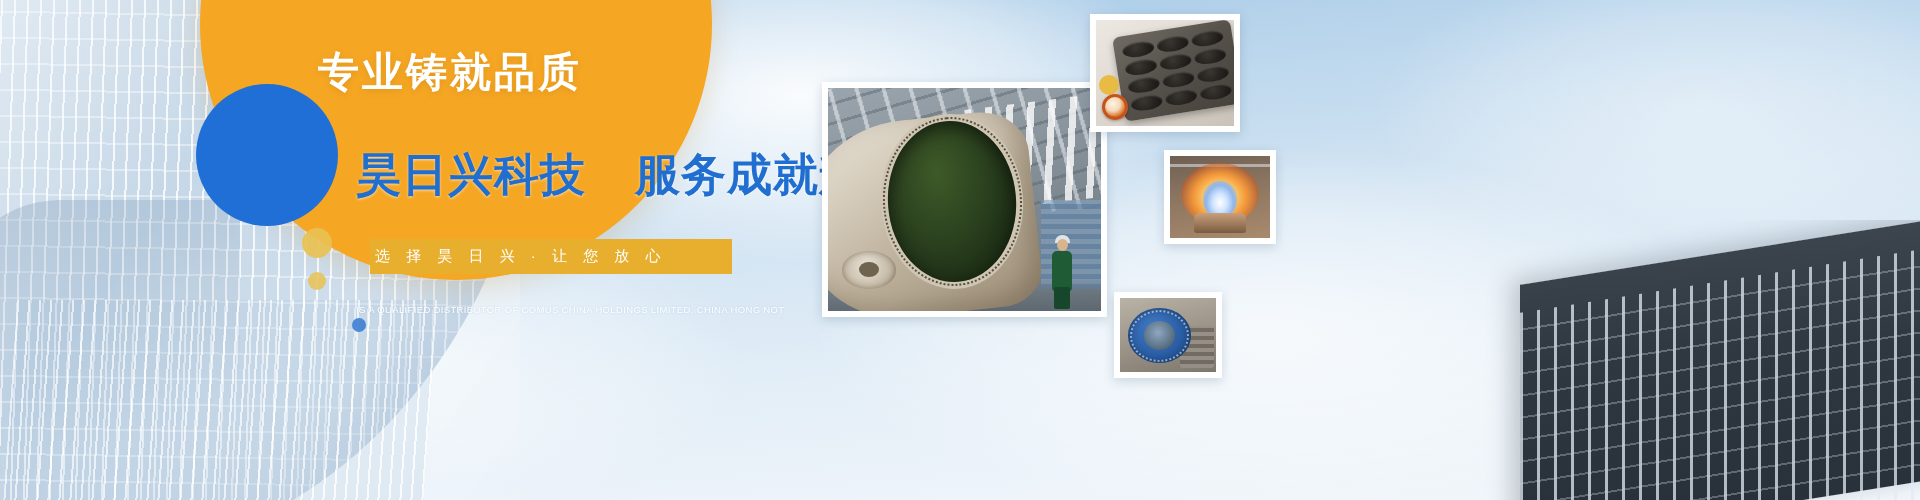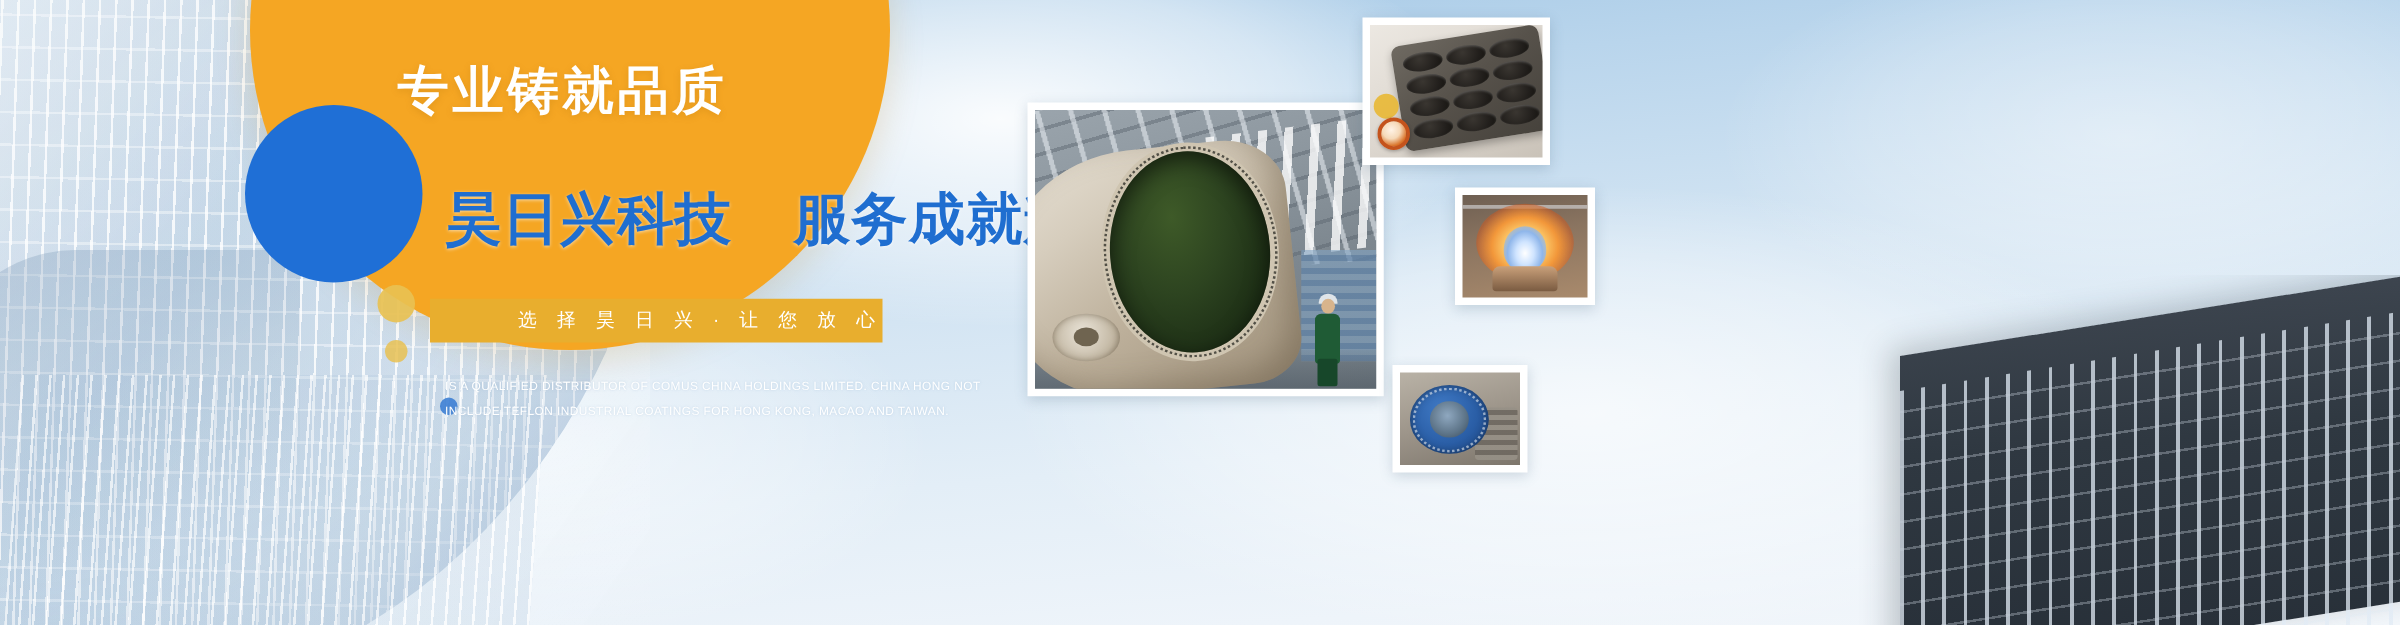--- a/index.html
+++ b/index.html
@@ -150,24 +150,24 @@
   .headline {
     position:absolute; left:356px; top:150px;
     font-size:45px; font-weight:bold;
     color:#1f6ed0; letter-spacing:1px; line-height:1.1;
     white-space:nowrap;
     text-shadow:0 1px 3px rgba(255,255,255,.6);
   }
   .headline .gap { display:inline-block; width:22px; }
 
   .tagline-bar {
-    position:absolute; left:344px; top:239px;
+    position:absolute; left:370px; top:239px;
     width:362px; height:35px;
     background:#e8ae2e;
-    display:flex; align-items:center; justify-content:flex-end;
+    display:flex; align-items:center; justify-content:flex-start;
   }
   .tagline-bar .txt {
     font-size:15px; color:#ffffff; letter-spacing:6px;
     white-space:nowrap; padding-left:5px;
   }
 
   .disclaimer {
     position:absolute; left:356px; top:300px;
     width:400px;
     font-size:9.5px; color:#ffffff; line-height:2.1;
@@ -421,21 +421,20 @@
     <span class="gap"></span>
     <span>服务成就辉煌</span>
   </div>
 
   <div class="tagline-bar">
     <span class="txt">选 择 昊 日 兴 · 让 您 放 心</span>
   </div>
 
   <div class="disclaimer">
     <div>IS A QUALIFIED DISTRIBUTOR OF COMUS CHINA HOLDINGS LIMITED. CHINA HONG NOT</div>
-    <div>INCLUDE TEFLON INDUSTRIAL COATINGS FOR HONG KONG, MACAO AND TAIWAN.</div>
   </div>
 
   <div class="photo main">
     <div class="inner">
       <div class="roof-beams"></div>
       <div class="skylights"></div>
       <div class="blue-wall"></div>
       <div class="floor-strip"></div>
       <div class="vessel-body"></div>
       <div class="vessel-mouth"></div>

